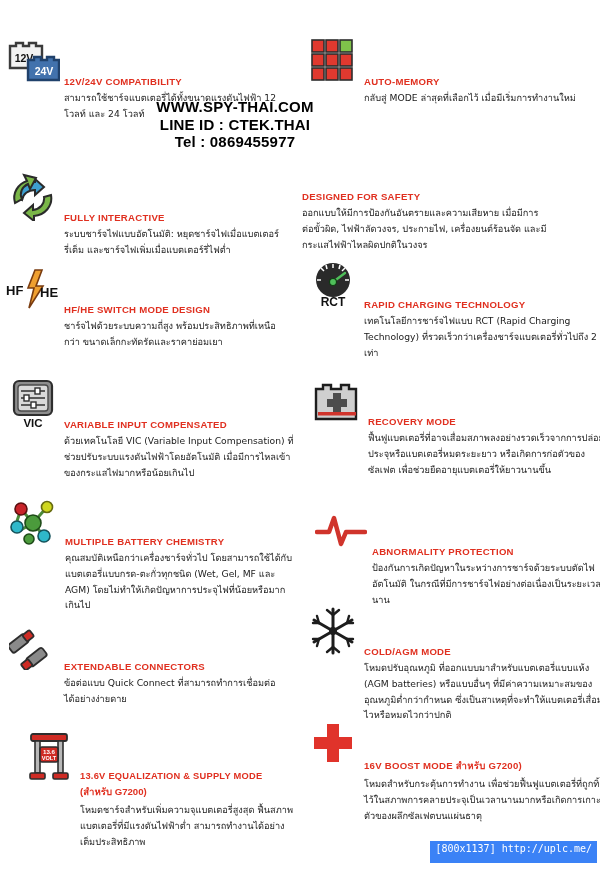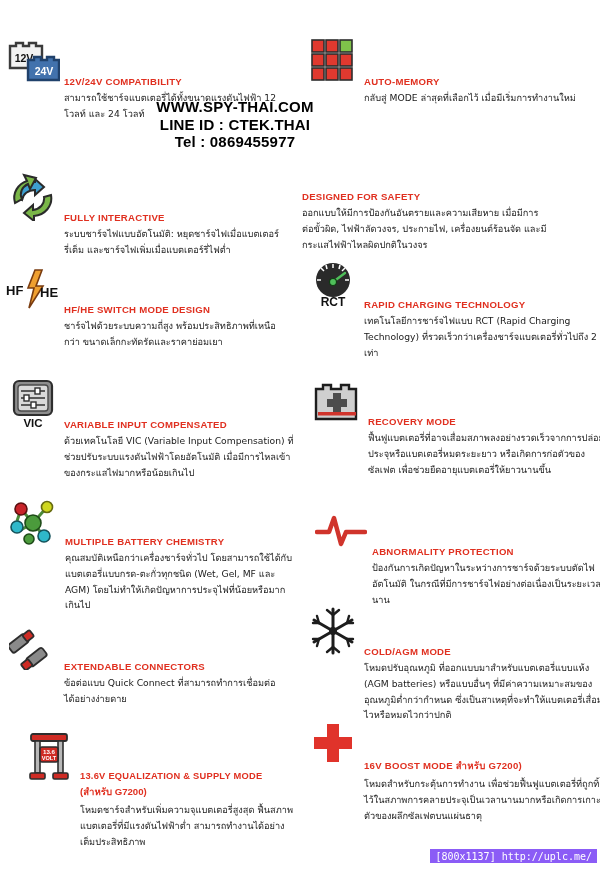--- a/index.html
+++ b/index.html
@@ -86,25 +86,25 @@
     font-size: 9.2px;
     color: #1a1a1a;
     line-height: 1.72;
   }
 
   
   .watermark {
     position: absolute;
     right: 3px;
     bottom: 6px;
-    background: #8b5cf6;
+    background: #3b82f6;
     color: #ffffff;
     font-family: "DejaVu Sans Mono", "Liberation Mono", monospace;
     font-size: 10px;
-    padding: 2px 5px 0 5px;
+    padding: 2px 5px 8px 5px;
     letter-spacing: 0px;
     line-height: 1.25;
     z-index: 9;
   }
 
   
   svg { display: block; }
 
   
   .ico-batt2 { width: 54px; height: 46px; }

